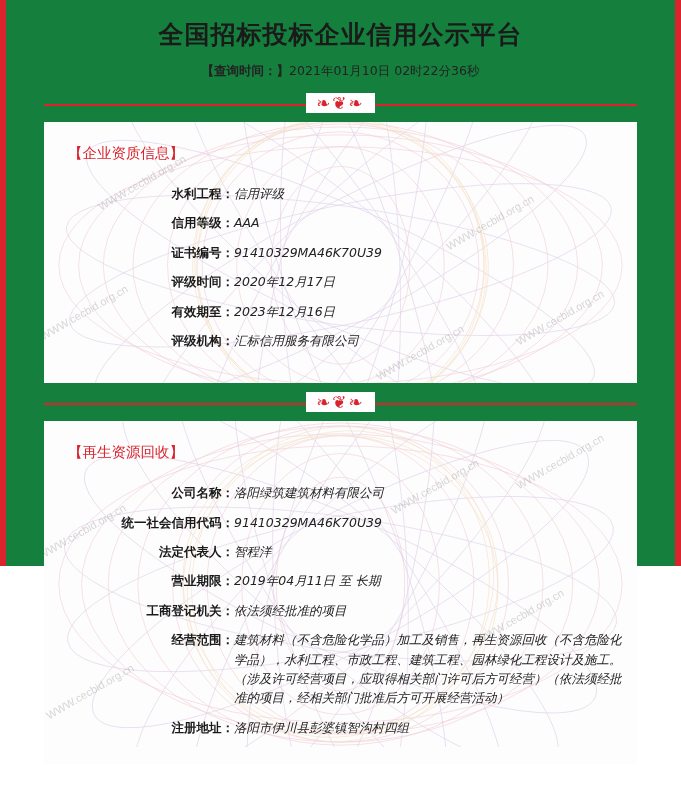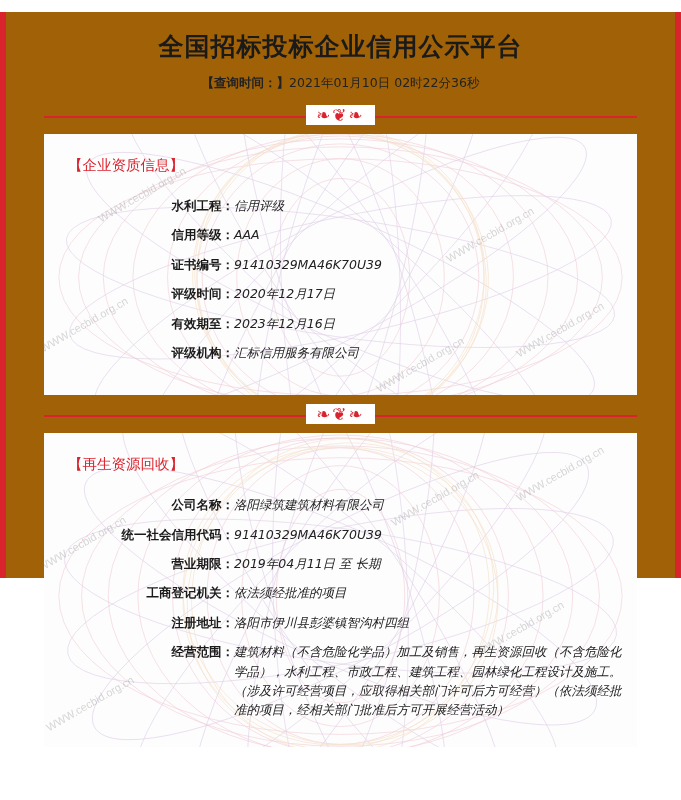--- a/index.html
+++ b/index.html
@@ -15,22 +15,21 @@
     overflow: hidden;
     position: relative;
   }
   .page {
     position: relative;
     width: 681px;
     height: 566px;
     box-sizing: border-box;
     border-left: 6px solid #d9232d;
     border-right: 6px solid #d9232d;
-    background: #a16207;
-    margin-top: 12px;
+    background: #15803d;
   }
   .header {
     text-align: center;
     padding-top: 18px;
   }
   .title {
     font-family: "DejaVu Serif", "Liberation Serif", serif;
     font-weight: bold;
     font-size: 25px;
     letter-spacing: 1px;
@@ -282,33 +281,37 @@
         <tbody>
             <tr>
           <td class="k">公司名称：</td>
           <td class="v">洛阳绿筑建筑材料有限公司</td>
         </tr>
         <tr>
           <td class="k">统一社会信用代码：</td>
           <td class="v">91410329MA46K70U39</td>
         </tr>
         <tr>
+          <td class="k">法定代表人：</td>
+          <td class="v">智程洋</td>
+        </tr>
+        <tr>
           <td class="k">营业期限：</td>
           <td class="v">2019年04月11日 至 长期</td>
         </tr>
         <tr>
           <td class="k">工商登记机关：</td>
           <td class="v">依法须经批准的项目</td>
         </tr>
         <tr>
+          <td class="k">经营范围：</td>
+          <td class="v">建筑材料（不含危险化学品）加工及销售，再生资源回收（不含危险化学品），水利工程、市政工程、建筑工程、园林绿化工程设计及施工。（涉及许可经营项目，应取得相关部门许可后方可经营）（依法须经批准的项目，经相关部门批准后方可开展经营活动）</td>
+        </tr>
+        <tr>
           <td class="k">注册地址：</td>
           <td class="v">洛阳市伊川县彭婆镇智沟村四组</td>
         </tr>
-        <tr>
-          <td class="k">经营范围：</td>
-          <td class="v">建筑材料（不含危险化学品）加工及销售，再生资源回收（不含危险化学品），水利工程、市政工程、建筑工程、园林绿化工程设计及施工。（涉及许可经营项目，应取得相关部门许可后方可经营）（依法须经批准的项目，经相关部门批准后方可开展经营活动）</td>
-        </tr>
       </tbody>
         </table>
     </div>
   </div>
 
 </div>
 
 </body></html>

